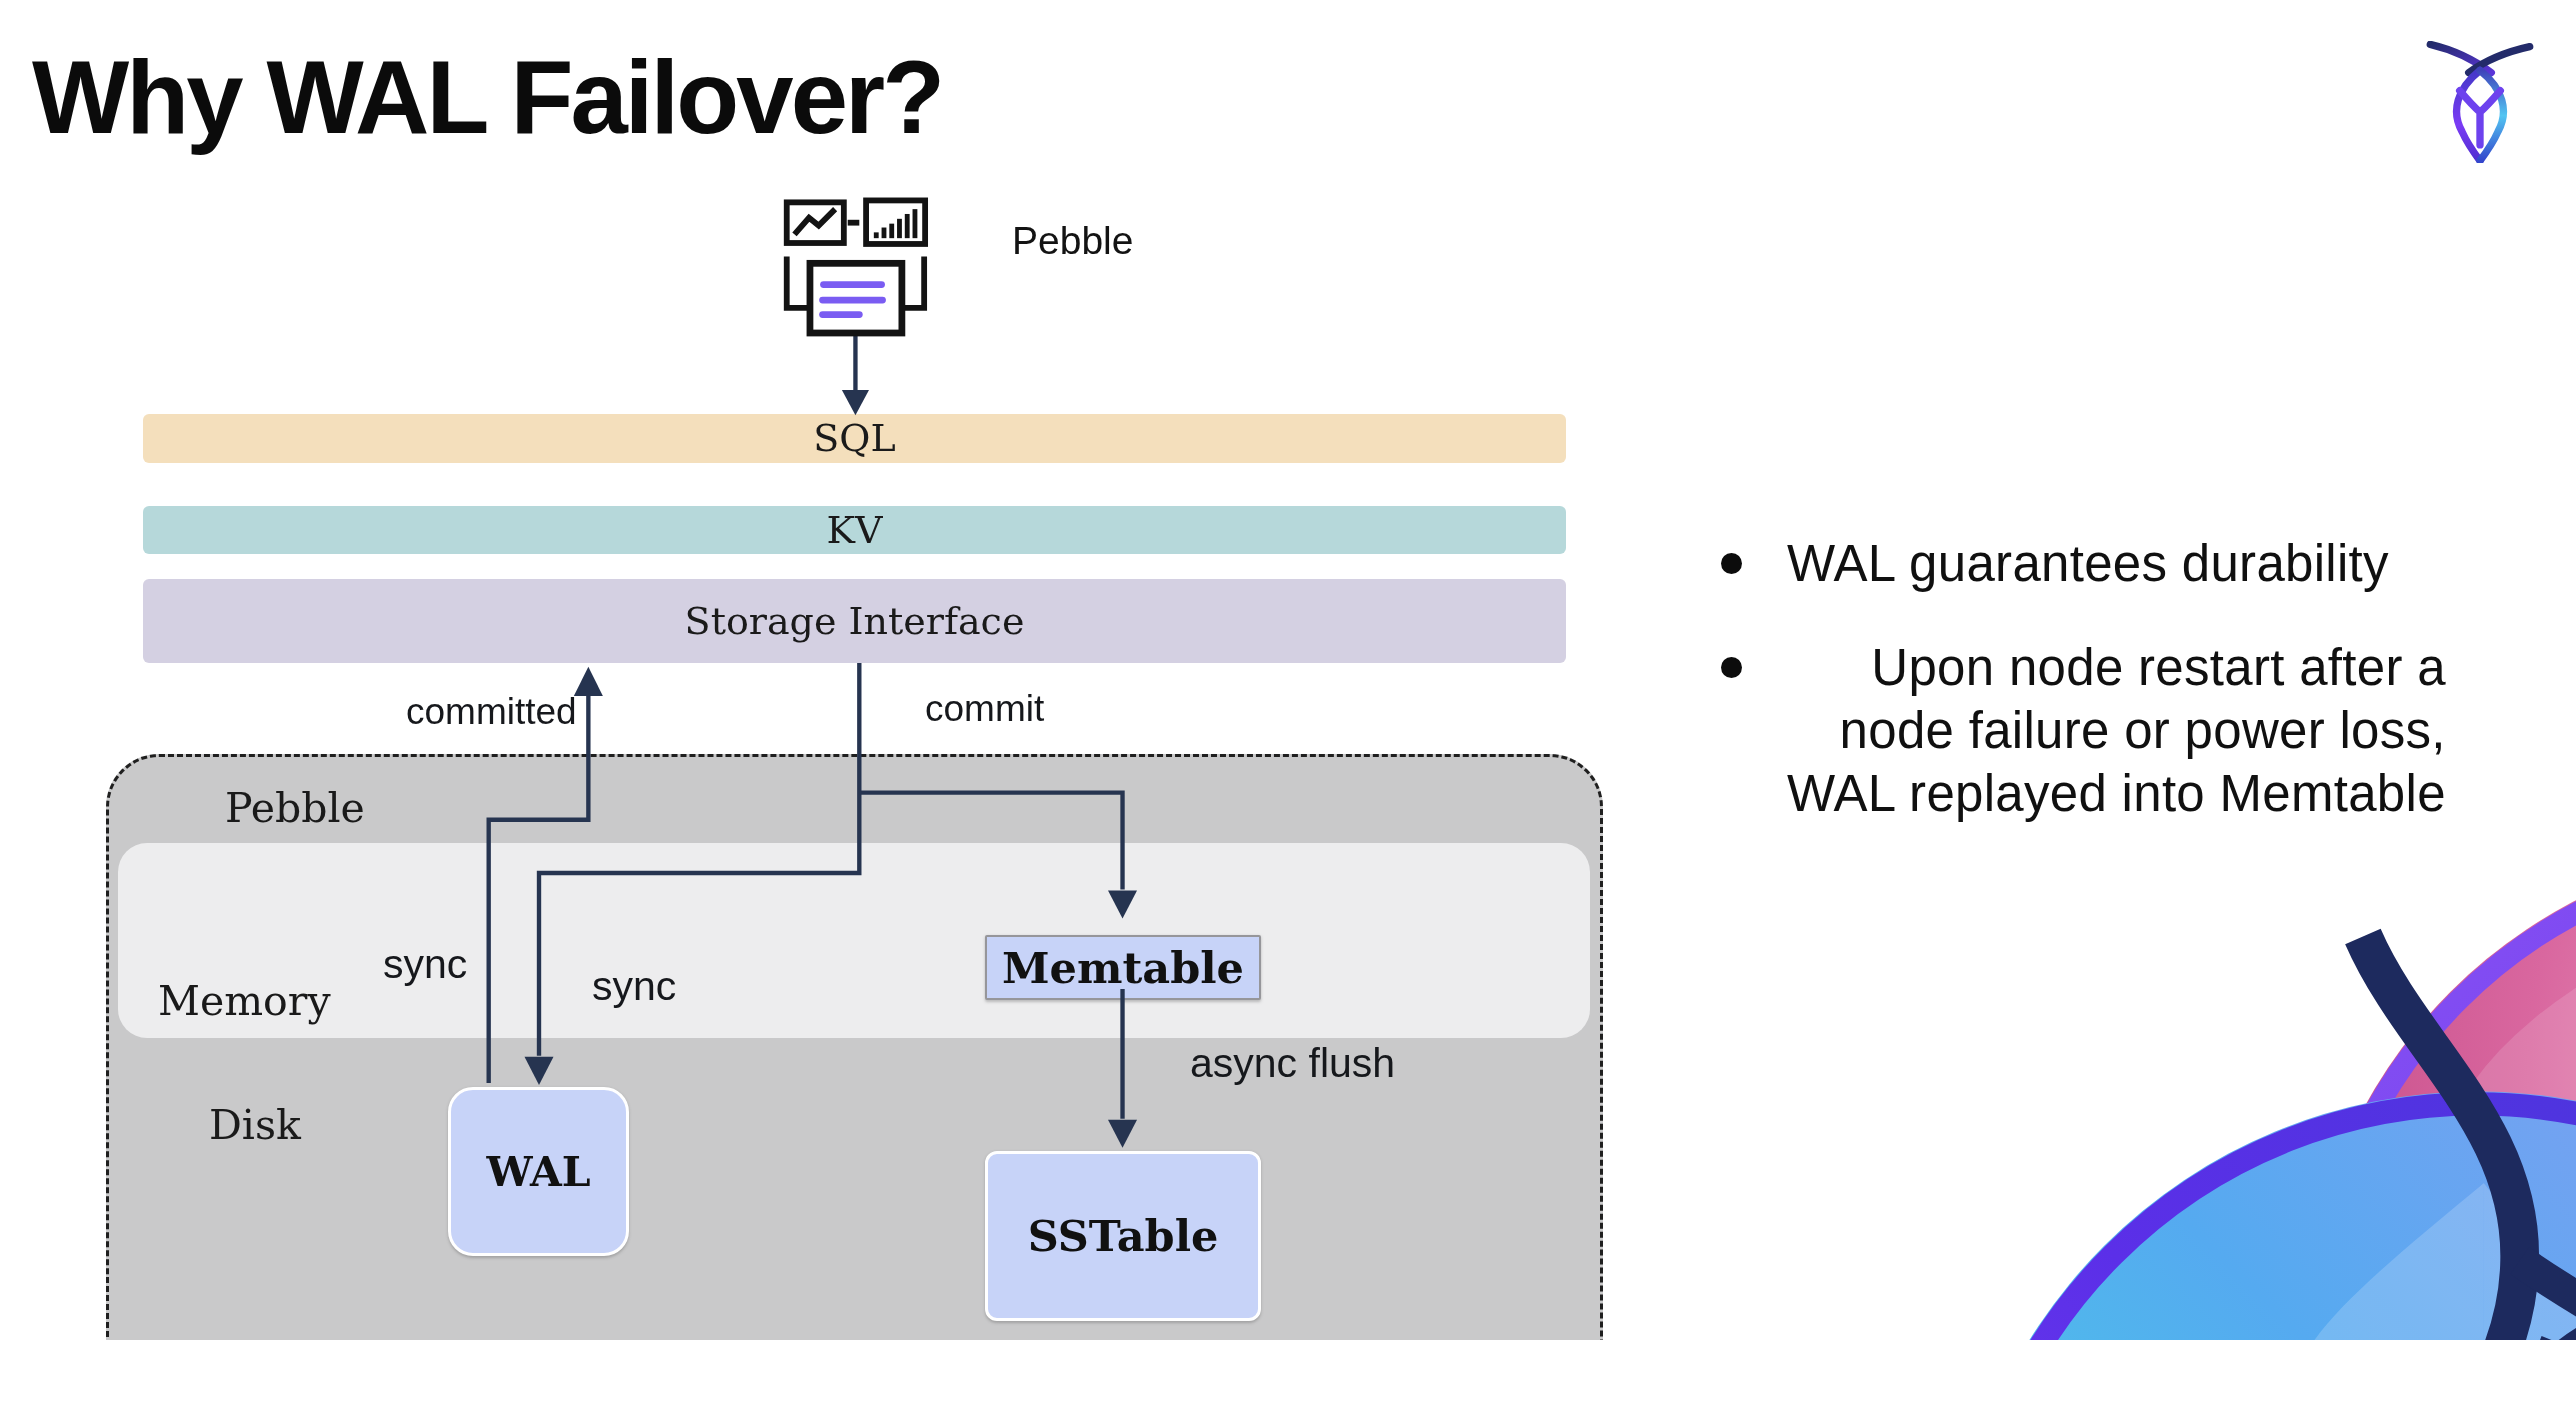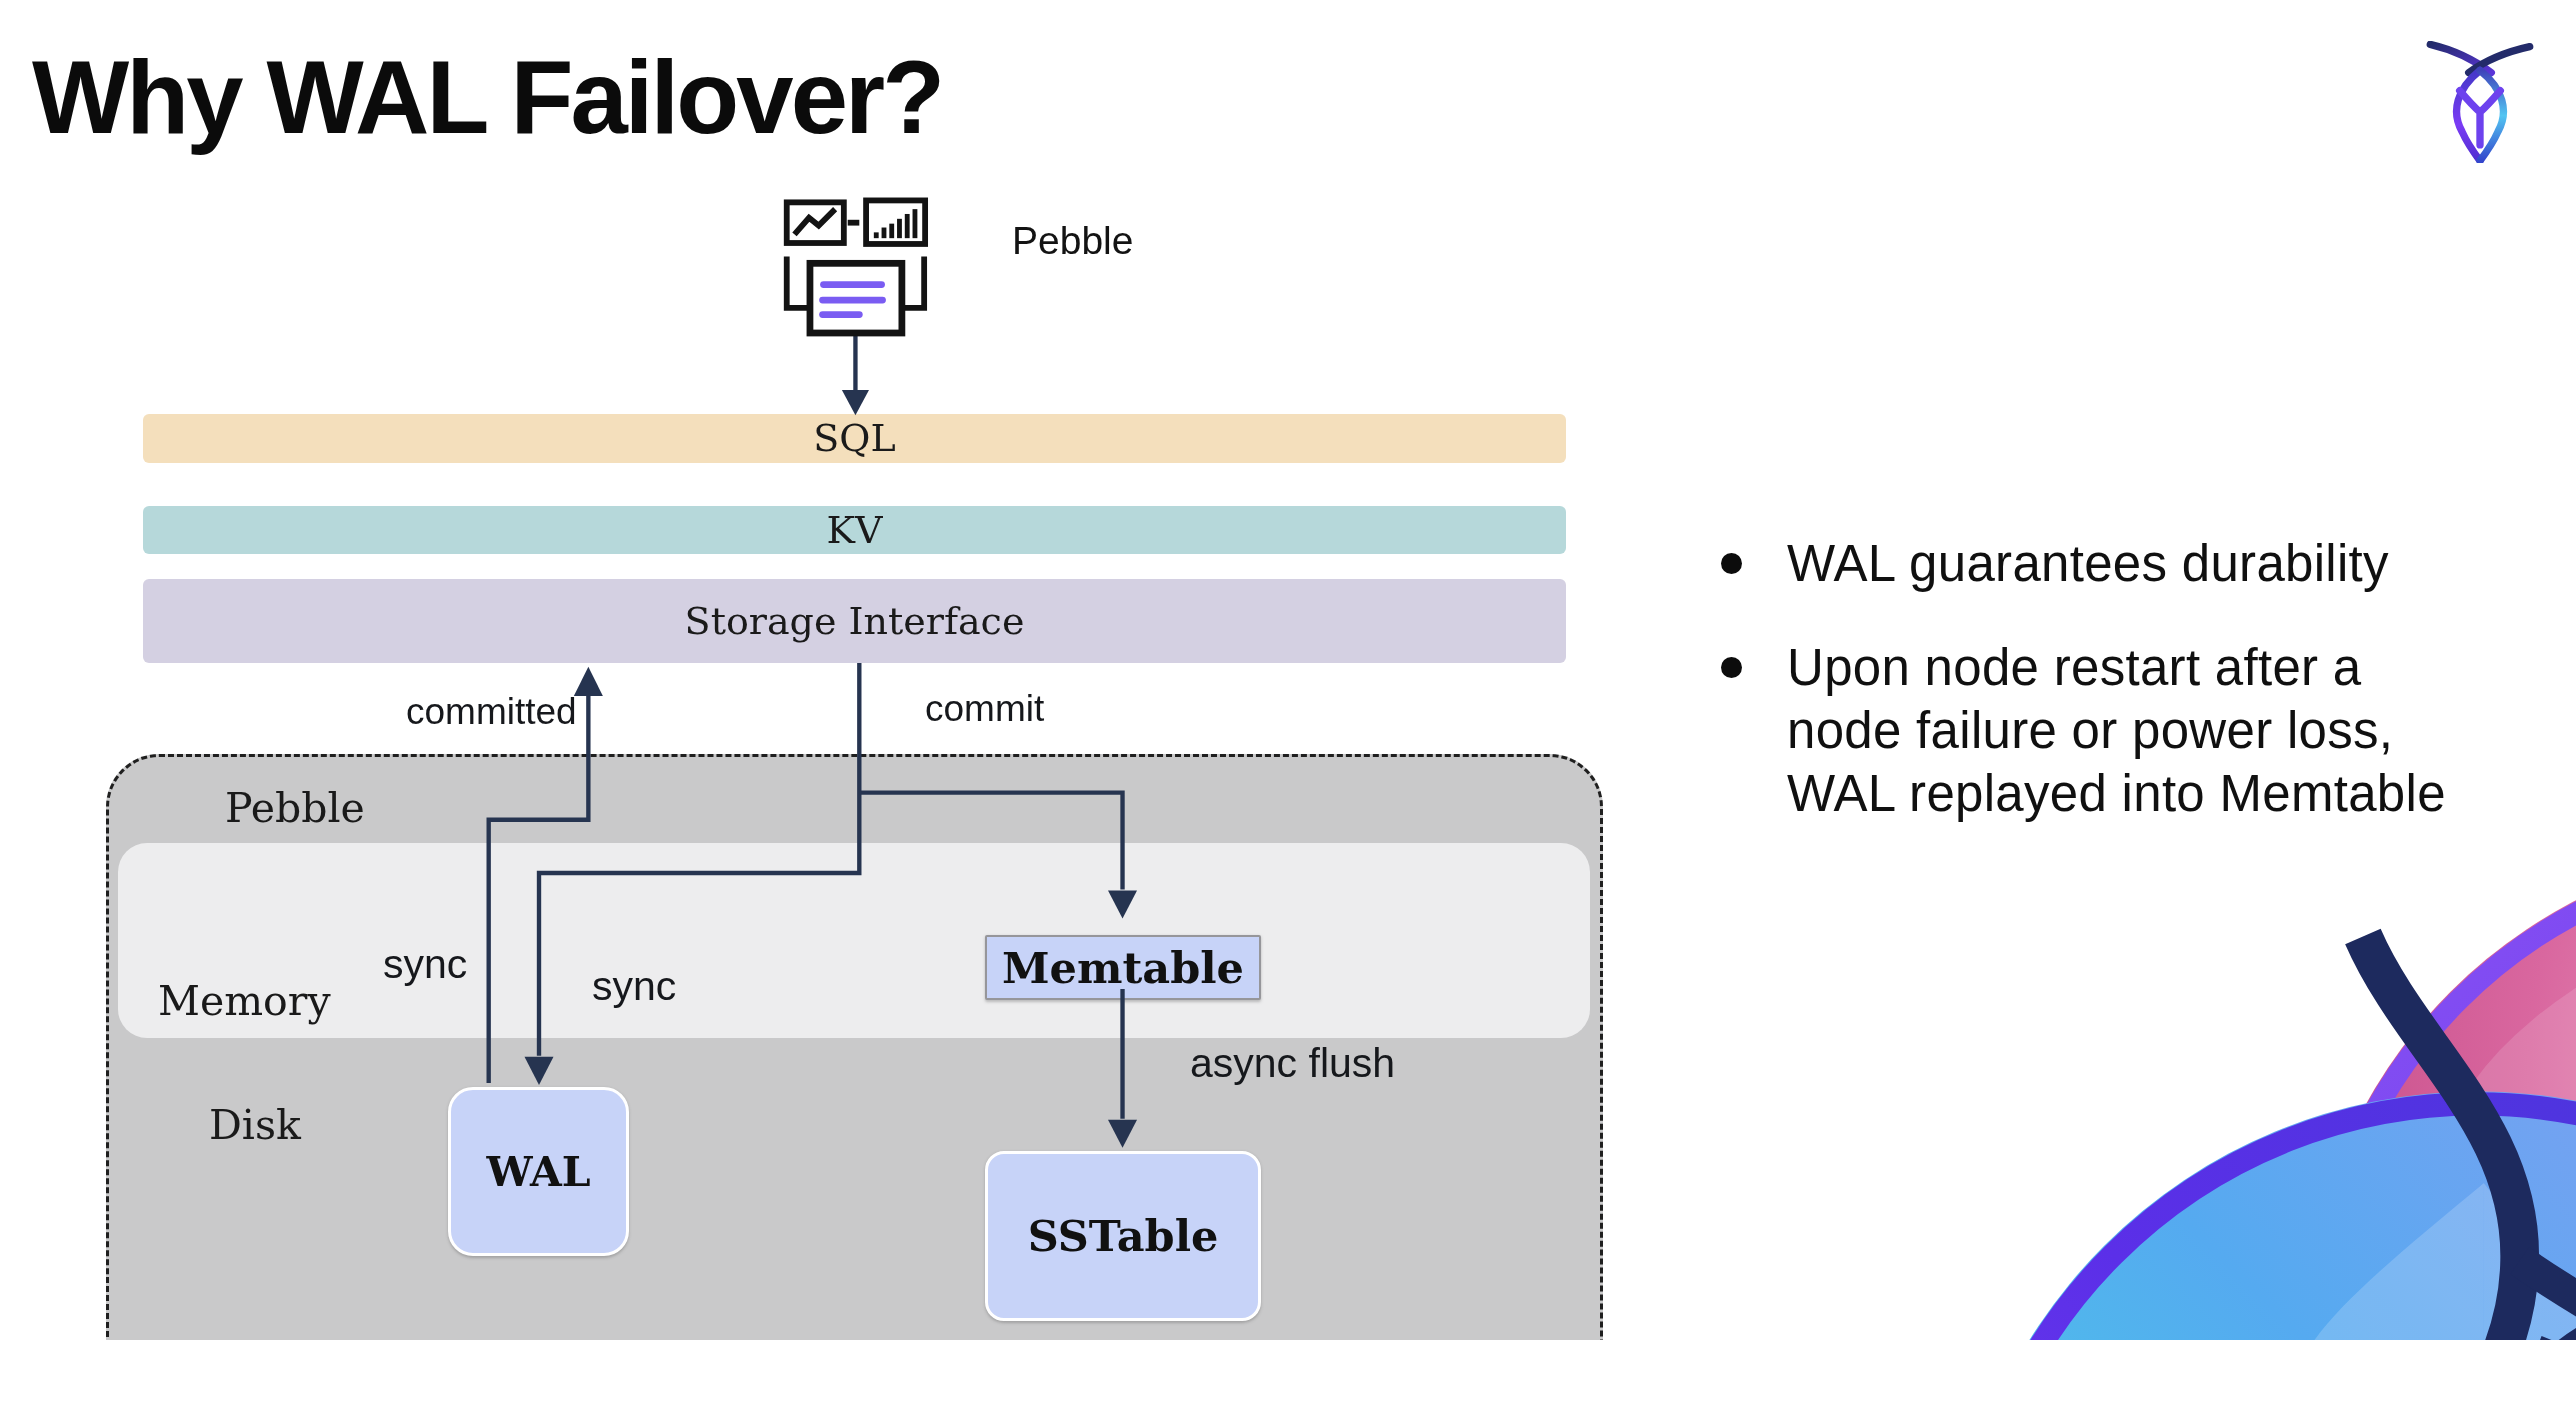--- a/index.html
+++ b/index.html
@@ -34,24 +34,24 @@
   .lbl-sync-right{left:592px;top:966px;font-size:41px;}
   .lbl-async{left:1190px;top:1043px;font-size:41px;}
   .lbl-client{left:1012px;top:221px;font-size:39px;color:#131313;}
 
   
   .node{display:flex;align-items:center;justify-content:center;background:#c7d3f8;
         font-family:"DejaVu Serif","Liberation Serif",serif;font-weight:bold;color:#111;
         box-sizing:border-box;box-shadow:0 1.9px 2.9px rgba(90,90,90,0.35);}
   .node-wal{left:448px;top:1087px;width:181px;height:169px;border-radius:25px;border:3.9px solid #fff;font-size:41px;}
   .node-memtable{left:985px;top:923px;width:276px;height:65px;border-radius:2px;border:2.9px solid #96969a;font-size:43px;margin-top:12px;}
-  .node-sstable{left:985px;top:1151px;width:276px;height:170px;border-radius:19px;border:3.9px solid #fff;font-size:43px;}
-
-  
-  .bullets{left:1721px;top:532px;width:823px;}
+  .node-sstable{left:985px;top:1151px;width:276px;height:170px;border-radius:12px;border:3.9px solid #fff;font-size:43px;}
+
+  
+  .bullets{left:1721px;top:532px;width:823px;text-align:right;}
   .bullet-row{display:flex;margin-bottom:41px;}
   .bullet-dot{width:21px;height:21px;border-radius:50%;background:#0c0c0c;margin:21px 45px 0 0;flex:none;}
   .bullet-text{font-size:51px;line-height:63px;color:#101010;white-space:pre-line;letter-spacing:0.3px;}
 
   .overlay{left:0;top:0;pointer-events:none;}
   .corner-art{right:0;bottom:0;}
   .logo{left:2423px;top:41px;}
 </style>
 </head>
 <body>

